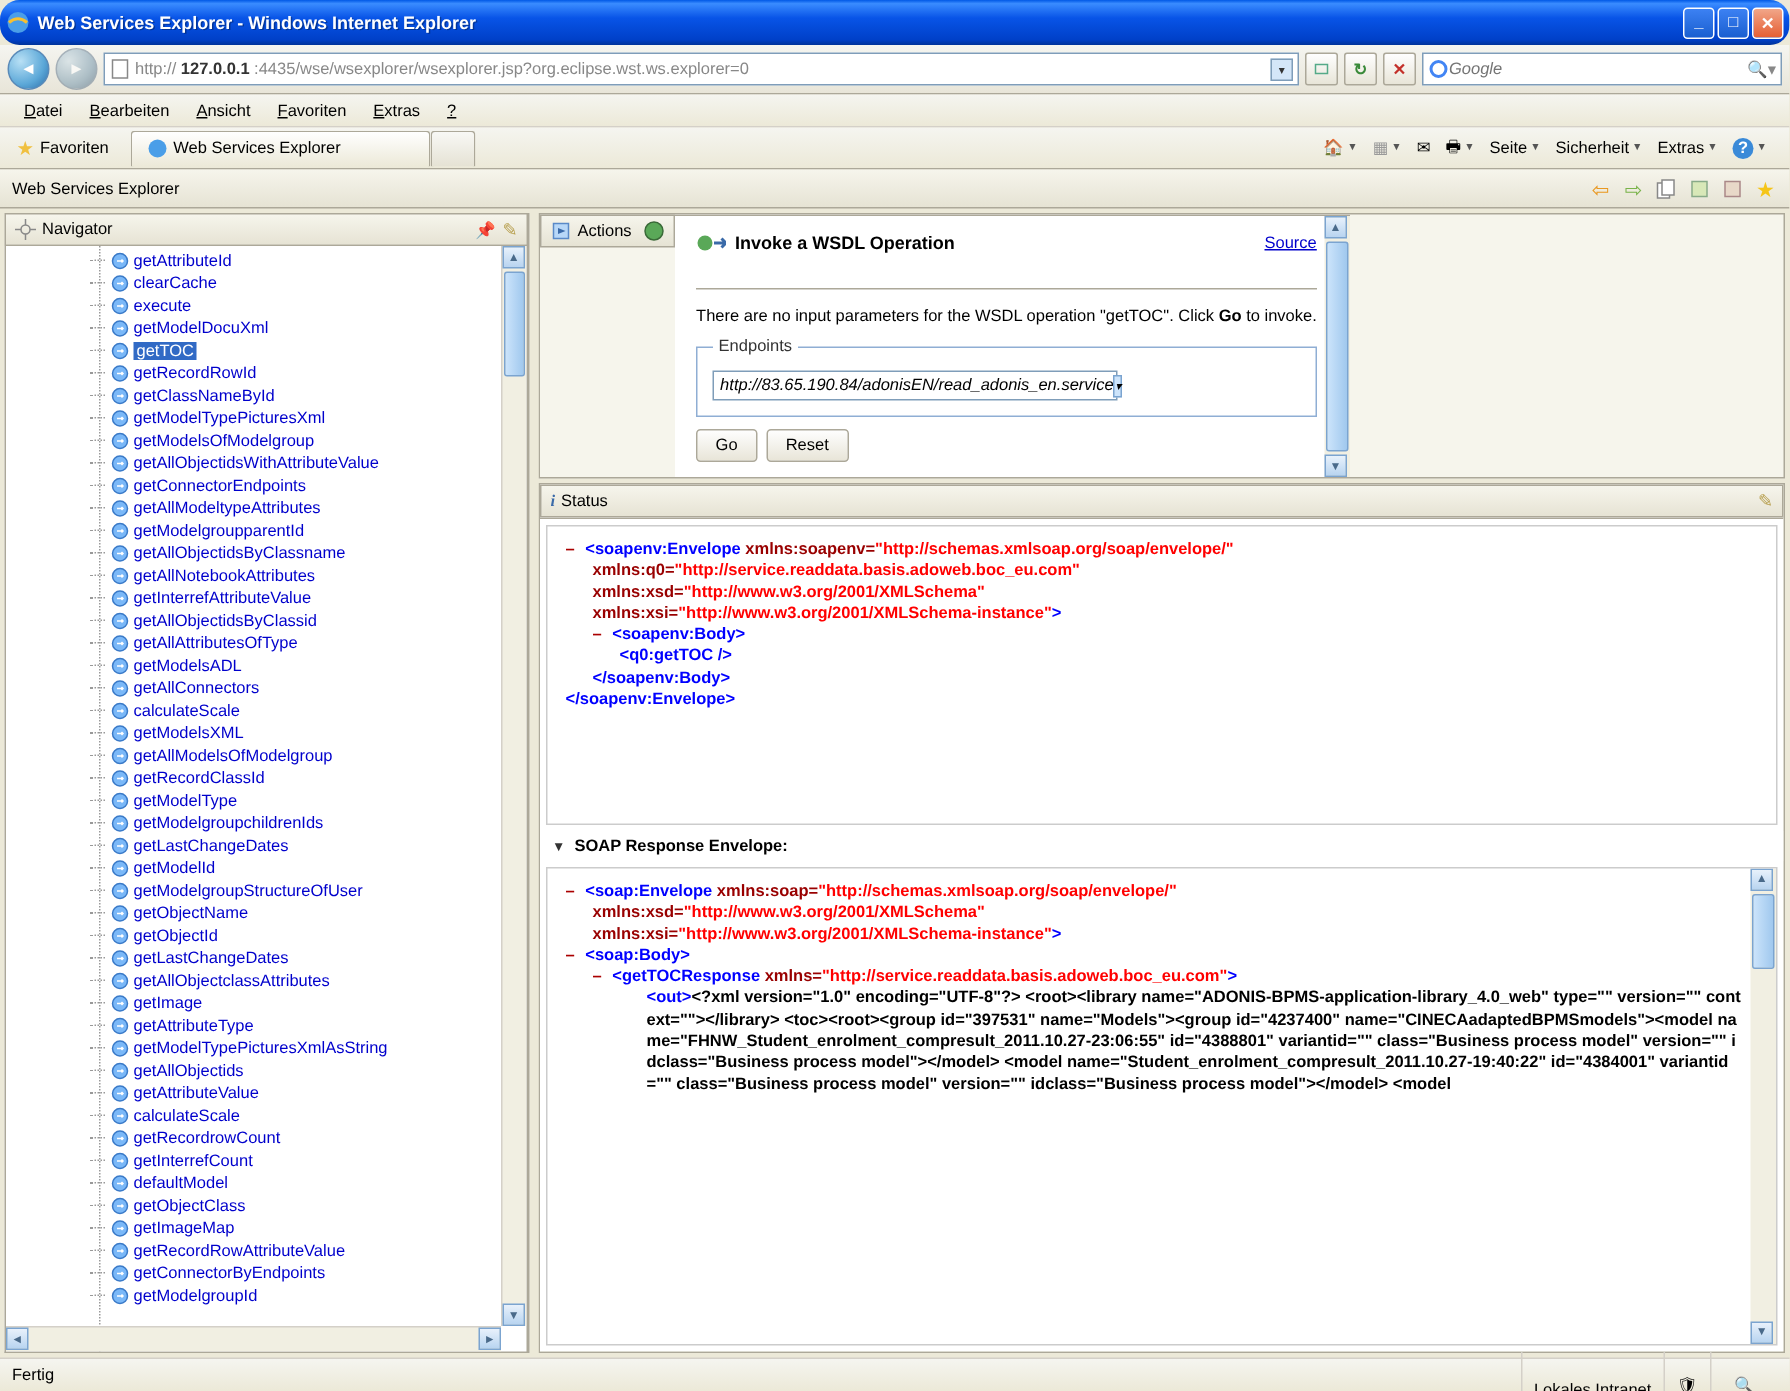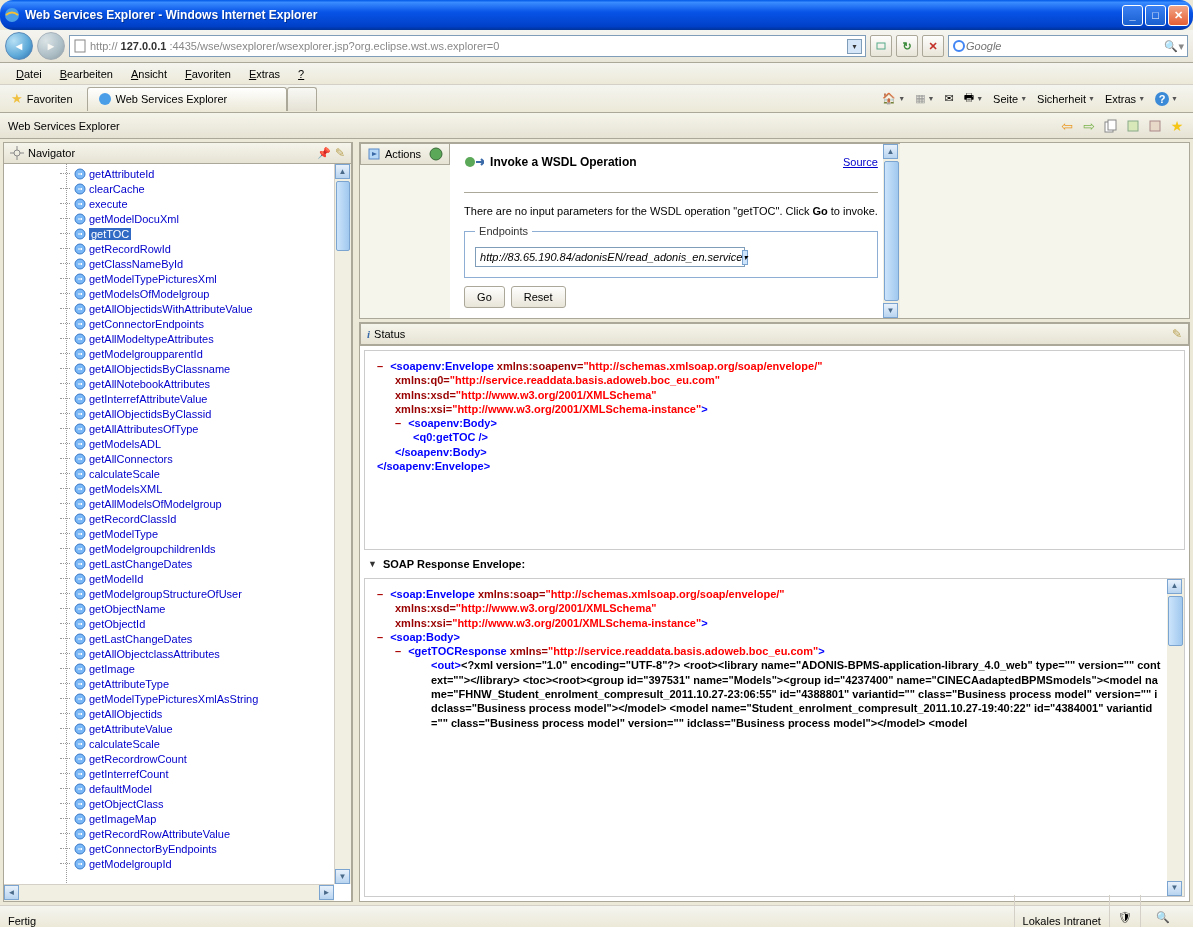--- a/index.html
+++ b/index.html
@@ -88,21 +88,21 @@
 .xml-block { padding: 8px 12px; font-family: 'Courier New', monospace; font-size: 12px; font-weight: bold; line-height: 1.3; position: relative; border: 1px solid #ccc; margin: 4px; }
 .xml-block .dash { color: #a00; margin-right: 4px; }
 .t-blue { color: #0000ff; }
 .t-brown { color: #990000; }
 .t-red { color: #ff0000; }
 .t-black { color: #000; font-weight: bold; }
 
 .resp-hdr { padding: 4px 8px; display: flex; align-items: center; gap: 6px; background: white; }
 .resp-hdr .tri { font-size: 9px; color: #333; }
 
-.statusbar { height: 22px; background: linear-gradient(to bottom, #f5f5f0, #ece9d8); border-top: 1px solid #d4d0c8; display: flex; align-items: flex-end; padding: 0 8px; position: fixed; bottom: 0; left: 0; right: 0; }
+.statusbar { height: 22px; background: linear-gradient(to bottom, #f5f5f0, #ece9d8); border-top: 1px solid #d4d0c8; display: flex; align-items: center; padding: 0 8px; position: fixed; bottom: 0; left: 0; right: 0; }
 .statusbar .sspacer { flex: 1; }
 .statusbar .scell { padding: 16px 8px; border-left: 1px solid #d4d0c8; height: 100%; display: flex; align-items: center; gap: 4px; flex-direction: column; }
 .gold-star { color: #f0c040; font-size: 13px; }
 .arrow-left { color: #e99820; font-size: 14px; }
 .arrow-right { color: #79b34a; font-size: 14px; }
 .yellow-star { color: #f5c518; font-size: 14px; }
 
 .indent1 { padding-left: 18px; }
 .indent2 { padding-left: 36px; }
 .indent3 { padding-left: 54px; }

